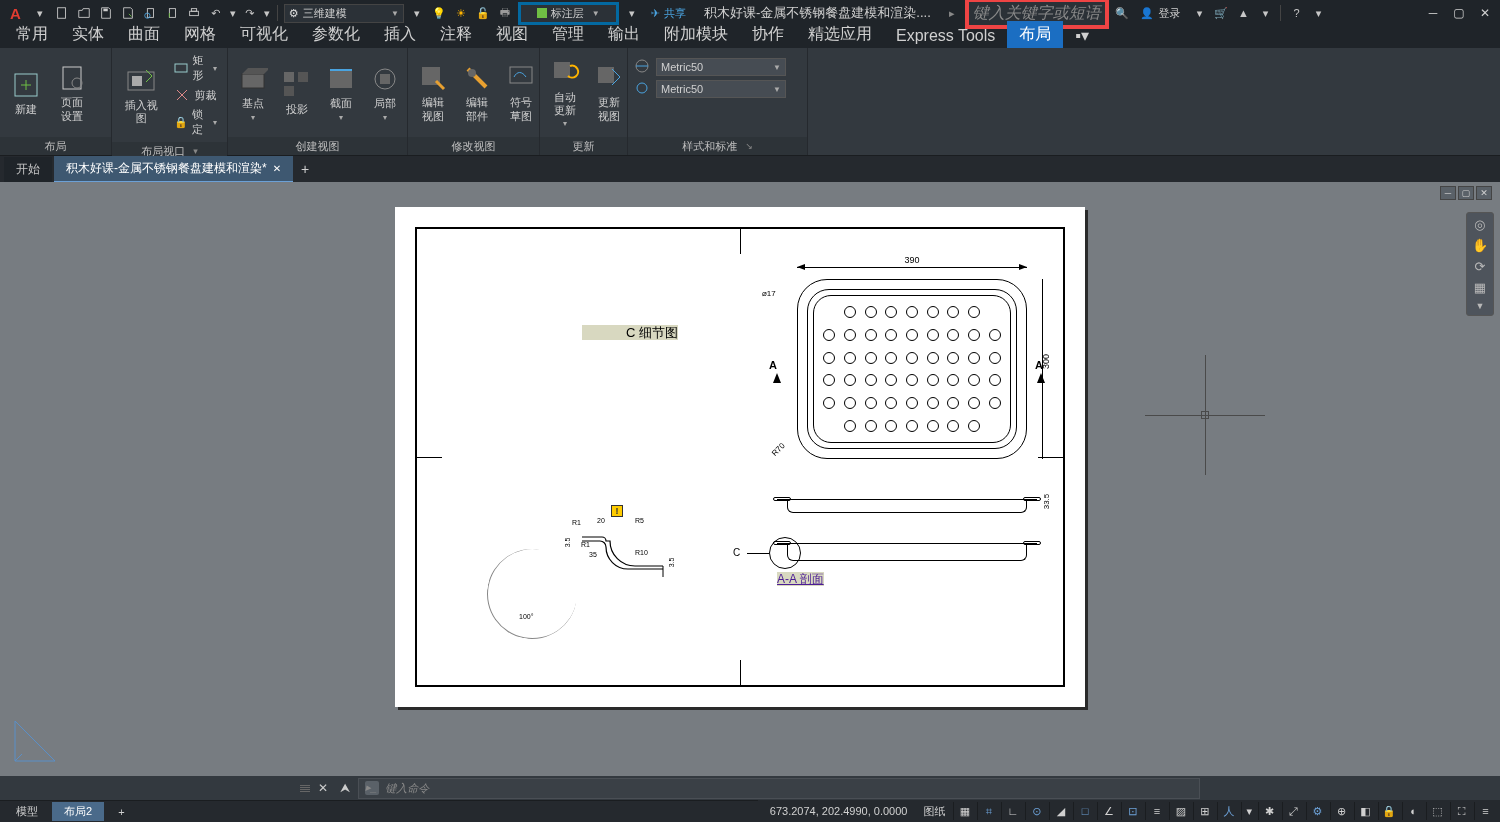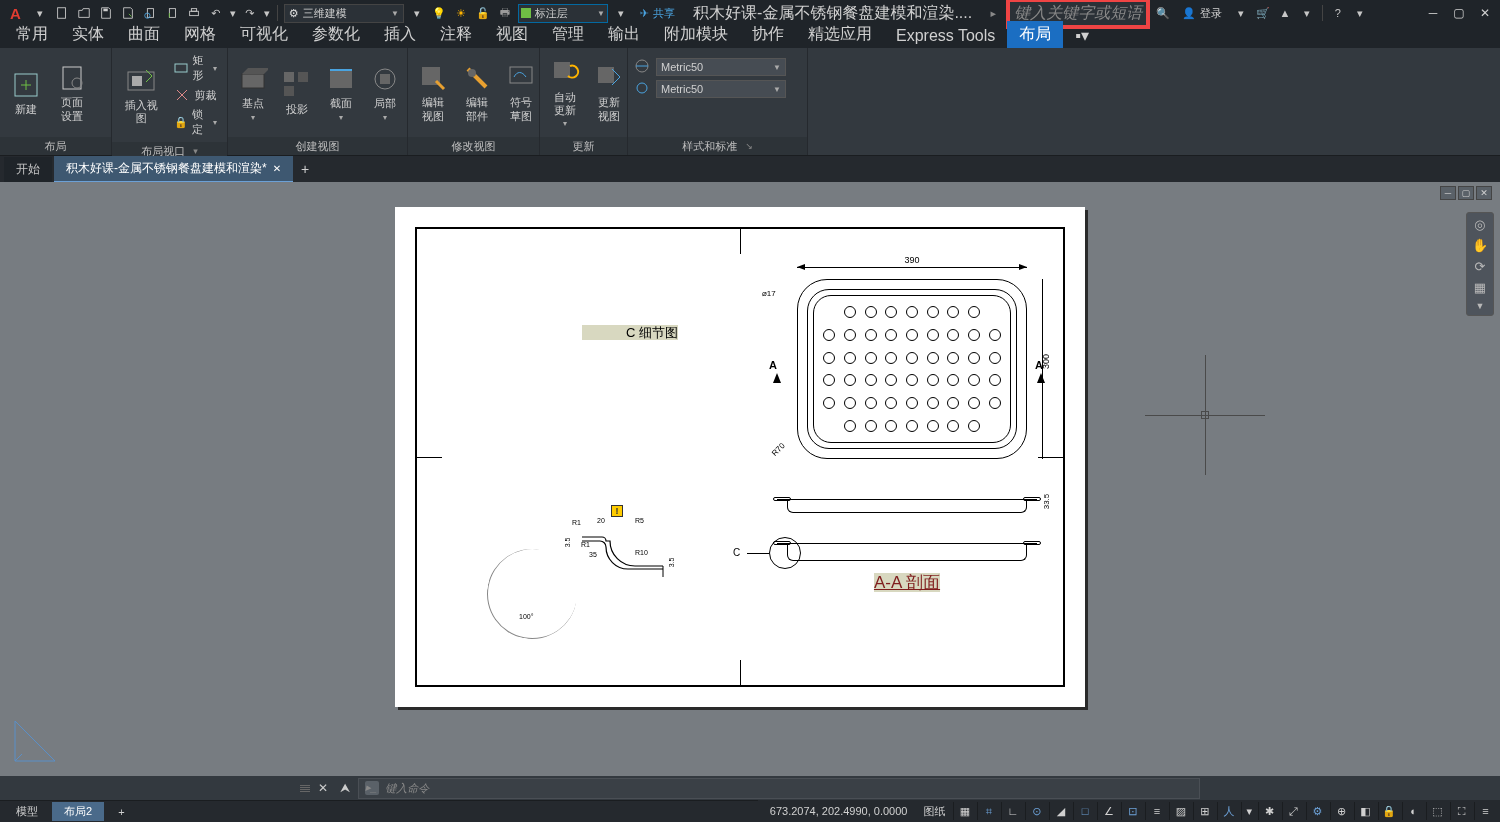--- a/index.html
+++ b/index.html
@@ -5,23 +5,23 @@
 * { margin:0; padding:0; box-sizing:border-box; font-family:"Microsoft YaHei",Arial,sans-serif; user-select:none; }
 body { width:1500px; height:822px; background:#33393f; overflow:hidden; color:#d0d0d0; font-size:12px; }
 
 
 .titlebar { height:26px; background:#1f2429; display:flex; align-items:center; padding:0 4px; gap:4px; }
 .logo { color:#e03c31; font-weight:bold; font-size:15px; padding:0 6px; }
 .qat-icon { width:18px; height:18px; display:flex; align-items:center; justify-content:center; font-size:11px; color:#c7c7c7; cursor:pointer; }
 .qat-icon svg { width:14px; height:14px; }
 .ws-select { background:#2b3137; border:1px solid #444; color:#d0d0d0; padding:1px 4px; font-size:11px; min-width:120px; display:flex; align-items:center; gap:4px; }
 .ws-select .gear { color:#ddd; }
-.layer-select { background:#2b3137; border:1px solid #0369a1; padding:1px 2px; font-size:11px; min-width:90px; display:flex; align-items:center; gap:4px; }
+.layer-select { background:#2b3137; border:3px solid #0369a1; padding:1px 16px; font-size:11px; min-width:90px; display:flex; align-items:center; gap:4px; }
 .share-btn { display:flex; align-items:center; gap:4px; color:#4aa3df; font-size:11px; padding:0 6px; }
-.title-text { font-size:16px; color:#cfcfcf; padding:0 8px; }
+.title-text { font-size:13px; color:#cfcfcf; padding:0 8px; }
 .search-box { background:#2b3137; border:4px solid #ef4444; padding:1px 4px; font-style:italic; color:#888; font-size:16px; min-width:140px; }
 .login { display:flex; align-items:center; gap:4px; padding:0 6px; font-size:11px; }
 .win-btn { width:22px; height:20px; display:flex; align-items:center; justify-content:center; cursor:pointer; }
 .bulb { color:#ffb400; }
 .sun { color:#ffb400; }
 .printer { color:#9b9b9b; }
 .green-sq { width:10px; height:10px; background:#6fbf44; display:inline-block; }
 
 
 .ribbon-tabs { height:22px; background:#1f2429; display:flex; align-items:end; padding:0 4px; gap:0; }
@@ -84,21 +84,21 @@
 .section-aa { position:absolute; left:360px; top:270px; width:260px; }
 .tray-side1 { height:14px; position:relative; margin-bottom:30px; }
 .tray-side1-top { position:absolute; left:0; right:0; top:0; border-top:1px solid #000; }
 .tray-side1-body { position:absolute; left:10px; right:10px; top:0; bottom:0; border:1px solid #000; border-top:none; border-radius:0 0 6px 6px; }
 .tray-side1-lip-l { position:absolute; left:-4px; top:-2px; width:18px; height:4px; border:1px solid #000; border-radius:2px; }
 .tray-side1-lip-r { position:absolute; right:-4px; top:-2px; width:18px; height:4px; border:1px solid #000; border-radius:2px; }
 .tray-side2 { height:18px; position:relative; }
 .detail-circle { position:absolute; left:-8px; top:-6px; width:32px; height:32px; border:1px solid #000; border-radius:50%; }
 .detail-leader { position:absolute; left:-30px; top:10px; width:22px; border-top:1px solid #000; }
 .detail-c { position:absolute; left:-44px; top:4px; font-size:10px; color:#000; }
-.aa-label { text-align:center; font-size:17px; color:#7f1d1d; margin-top:10px; font-family:SimSun; }
+.aa-label { font-size:12px; color:#4c1d95; margin-top:10px; font-family:SimSun; }
 .aa-label .uline { text-decoration:underline; background:#d8d8c0; }
 
 
 .detail-view { position:absolute; left:60px; top:280px; width:200px; height:120px; }
 .detail-arc { position:absolute; left:10px; top:40px; width:90px; height:90px; border:0.5px solid #888; border-radius:50%; border-right:none; border-top:none; transform:rotate(10deg); }
 .detail-profile { position:absolute; left:100px; top:20px; width:90px; height:50px; }
 .c-label { position:absolute; left:165px; top:95px; font-size:13px; color:#000; font-family:SimSun; }
 .c-label .uline { background:#d8d8c0;padding-left:44px; }
 .r-label { position:absolute; font-size:7px; color:#000; }
 .warn { position:absolute; left:134px; top:-4px; width:12px; height:12px; background:#ffcc00; border:1px solid #333; display:flex; align-items:center; justify-content:center; font-size:9px; font-weight:bold; color:#333; }

